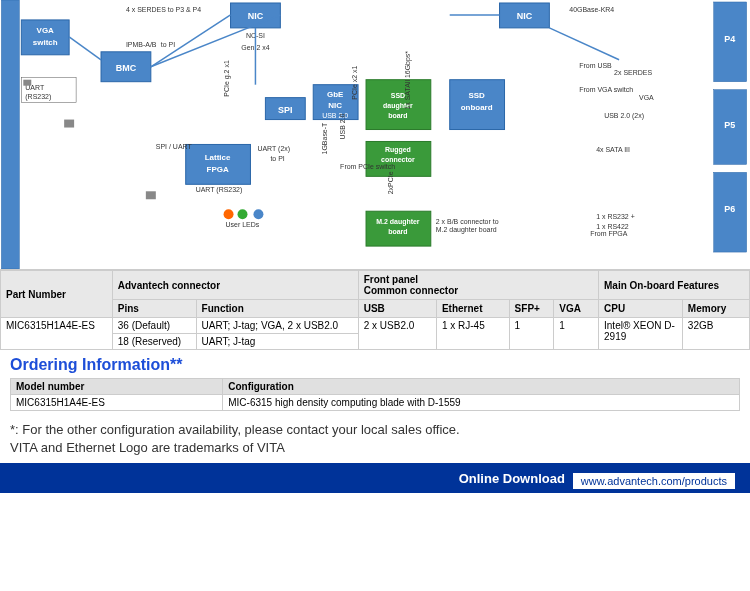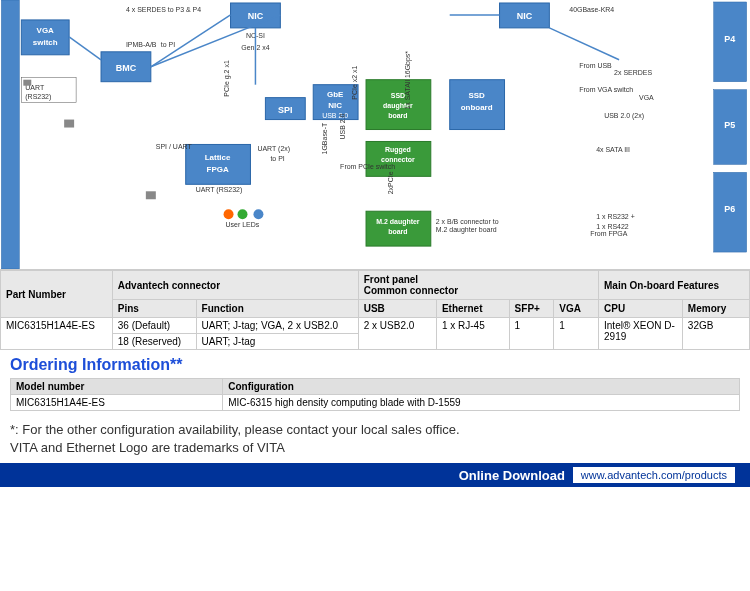--- a/index.html
+++ b/index.html
@@ -129,20 +129,21 @@
       font-weight: bold;
       font-size: 13px;
       text-align: right;
     }
 
     .footer-url {
       background: white;
       color: #003399;
       padding: 2px 8px;
       font-size: 11px;
+      margin-top: 6px;
     }
 
     .specs-wrapper {
       padding: 0;
     }
   </style>
 </head>
 <body>
 
 <div class="diagram-area">

